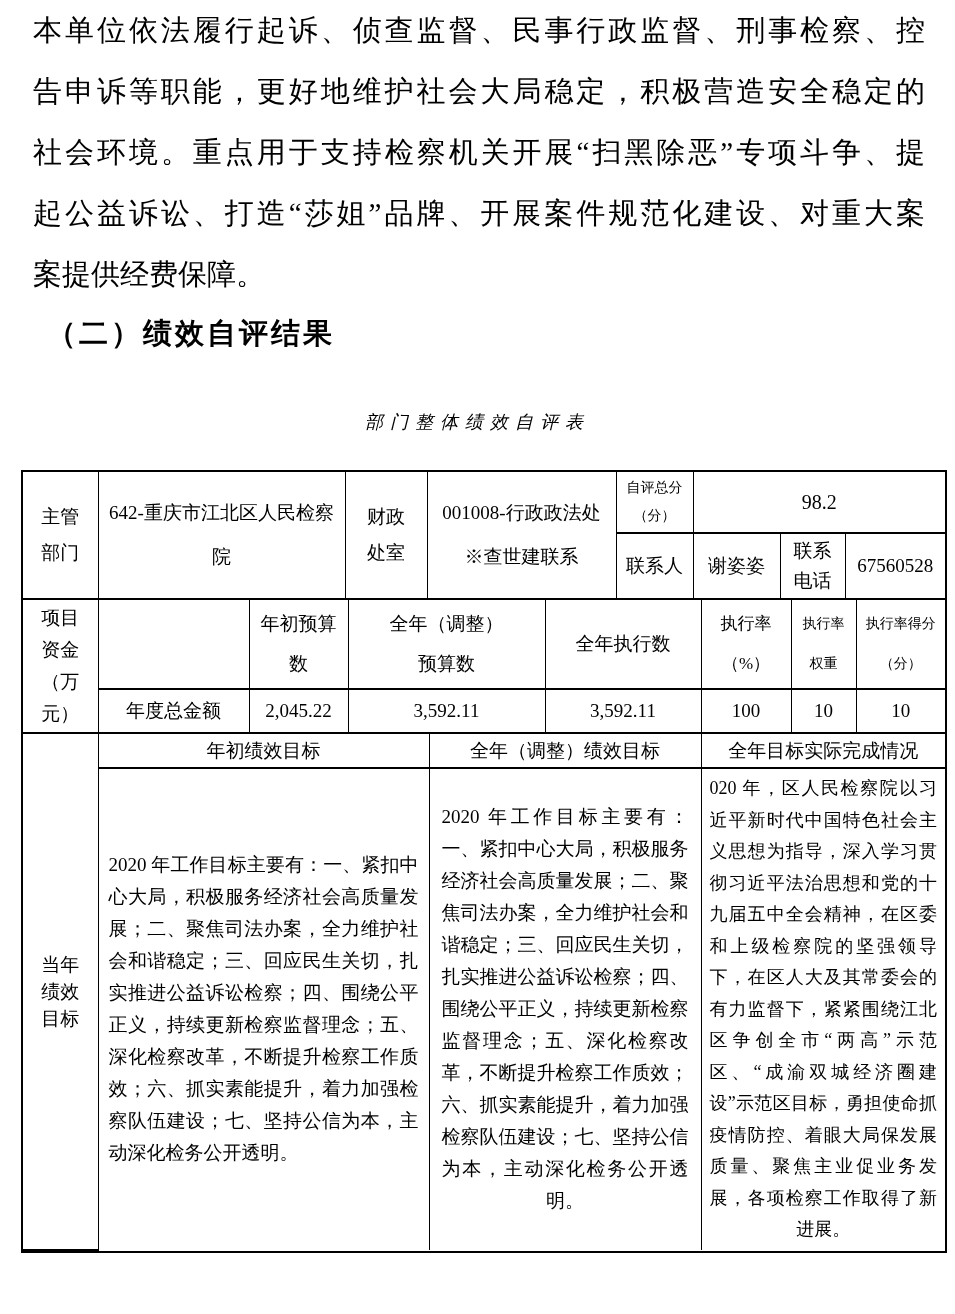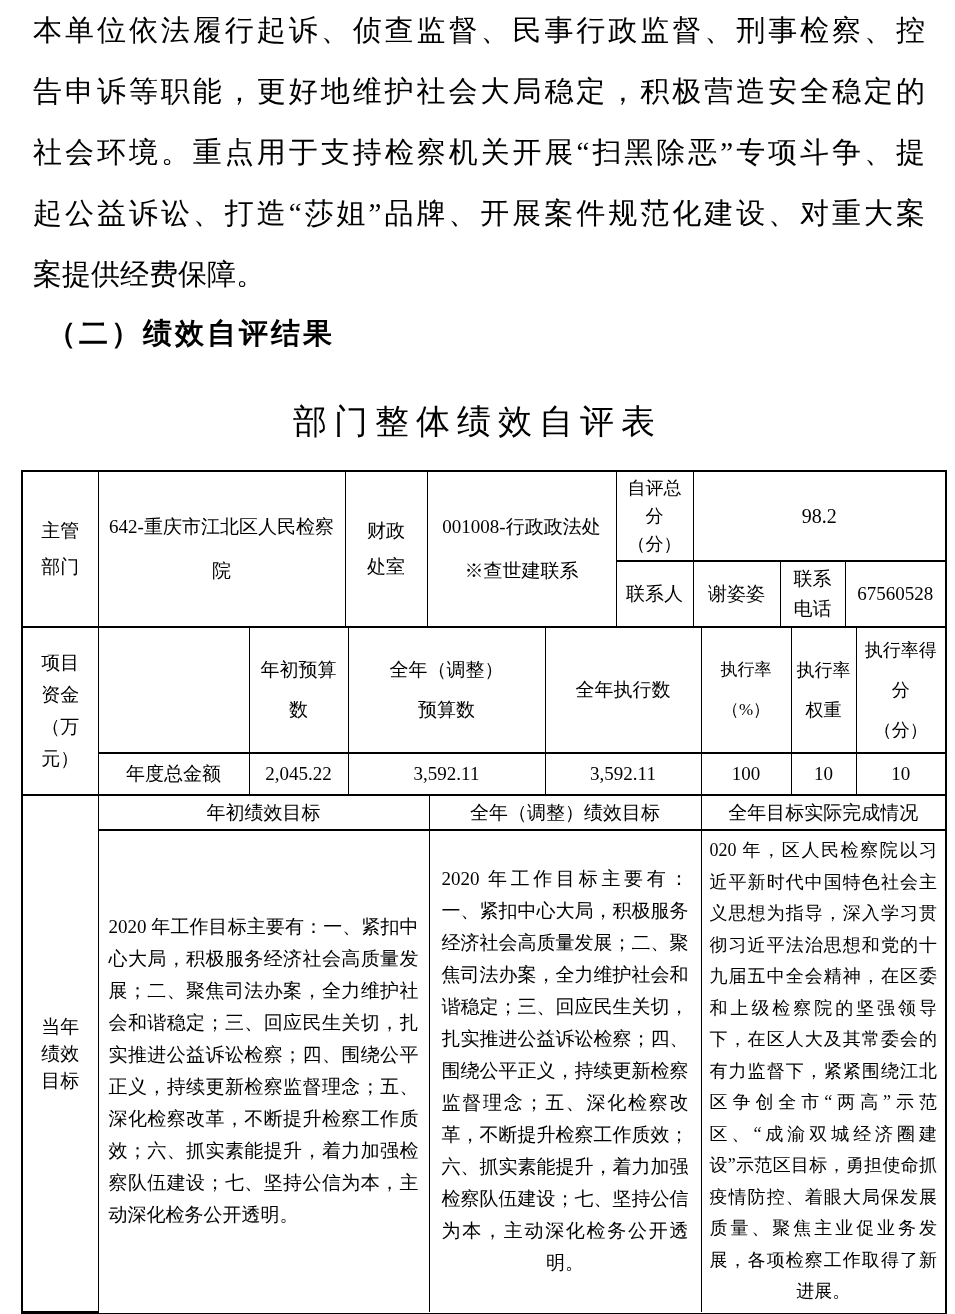--- a/index.html
+++ b/index.html
@@ -15,21 +15,21 @@
     text-align:justify; text-justify:inter-character;
     white-space:normal;
   }
   .intro .line.j { text-align-last:justify; }
   .heading {
     margin:6px 0 0 47px;
     font-size:29px; font-weight:bold; letter-spacing:3px; line-height:44px;
   }
   .table-title {
     margin-top:48px; text-align:center;
-    font-size:34px; letter-spacing:7px; line-height:38px;
+    font-size:18px; letter-spacing:7px; line-height:38px;font-style:italic;
   }
   .tbl-wrap {
     margin:29px 0 0 21px; width:926px; box-sizing:border-box;
     border:2px solid #000; background:#fff;
   }
   table { border-collapse:collapse; table-layout:fixed; width:922px; }
   td {
     border-right:1px solid #000; border-bottom:2px solid #000;
     text-align:center; vertical-align:middle;
     font-size:19px; padding:2px 4px; overflow:hidden;
@@ -44,21 +44,21 @@
   .t3 tr.hr { height:34px; }
   .t3 tr.br { height:455px; }
   .pre { white-space:pre-line; }
   .lh27 { line-height:27px; }
   .lh28 { line-height:28px; }
   .lh30 { line-height:30px; }
   .lh32 { line-height:32px; }
   .lh36 { line-height:36px; }
   .lh40 { line-height:40px; }
   .lh44 { line-height:44px; }
-  .sm { font-size:18px; }
+  .sm { font-size:14px; }
   .md { font-size:17px; }
   .score { font-size:20px; }
   .goal-body {
     text-align:justify; text-justify:inter-character;
     vertical-align:middle;
   }
   .b1 { font-size:19px; line-height:32px; padding:6px 10px; }
   .b2 { font-size:19px; line-height:32px; padding:6px 12px; text-align-last:center; }
   .b3 { font-size:18px; line-height:31.5px; padding:4px 8px; text-align-last:center; }
 </style>

